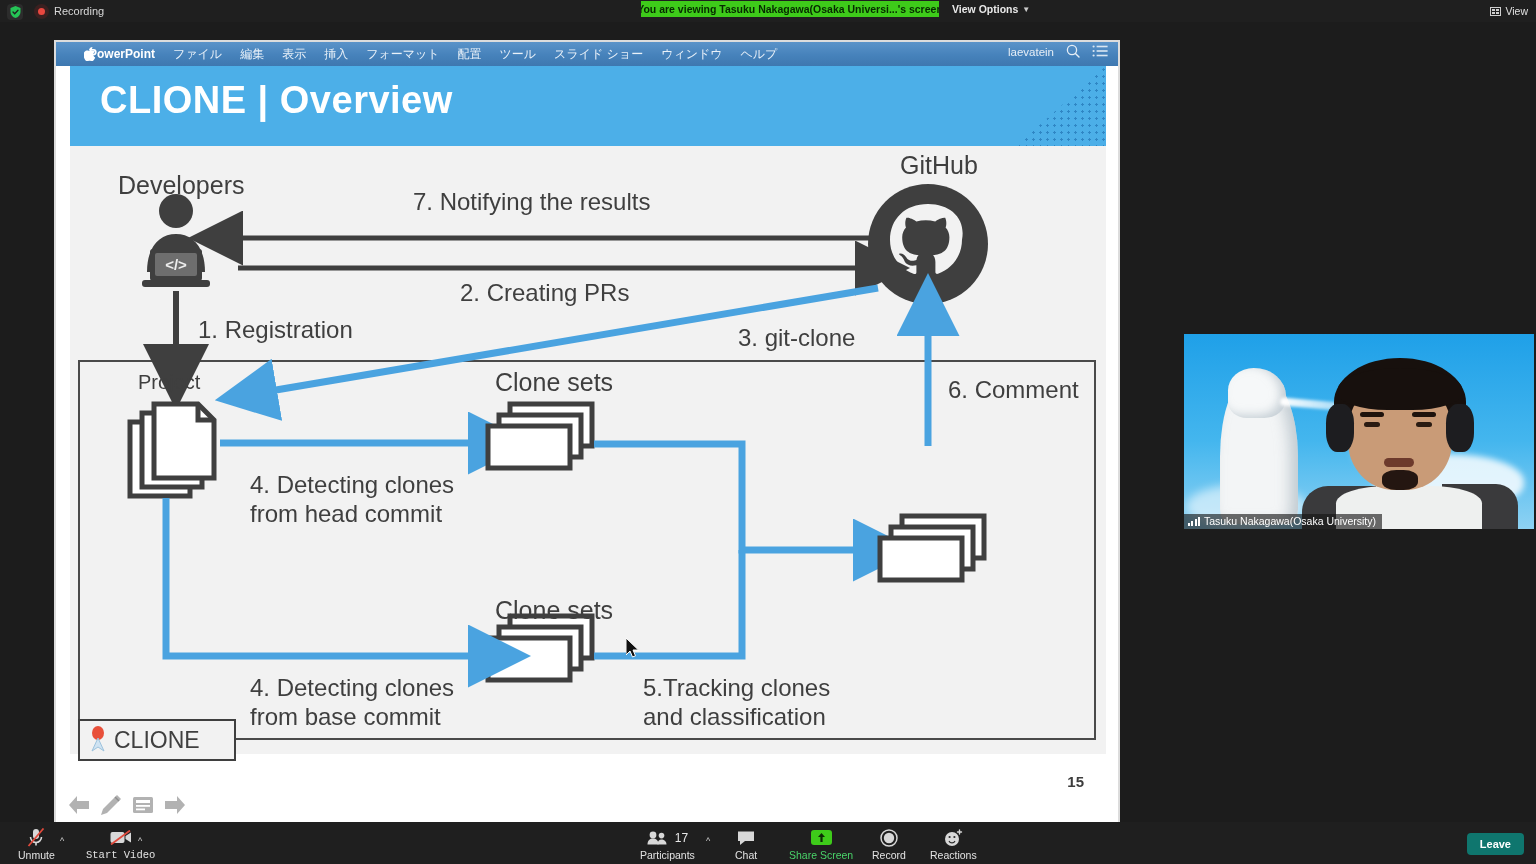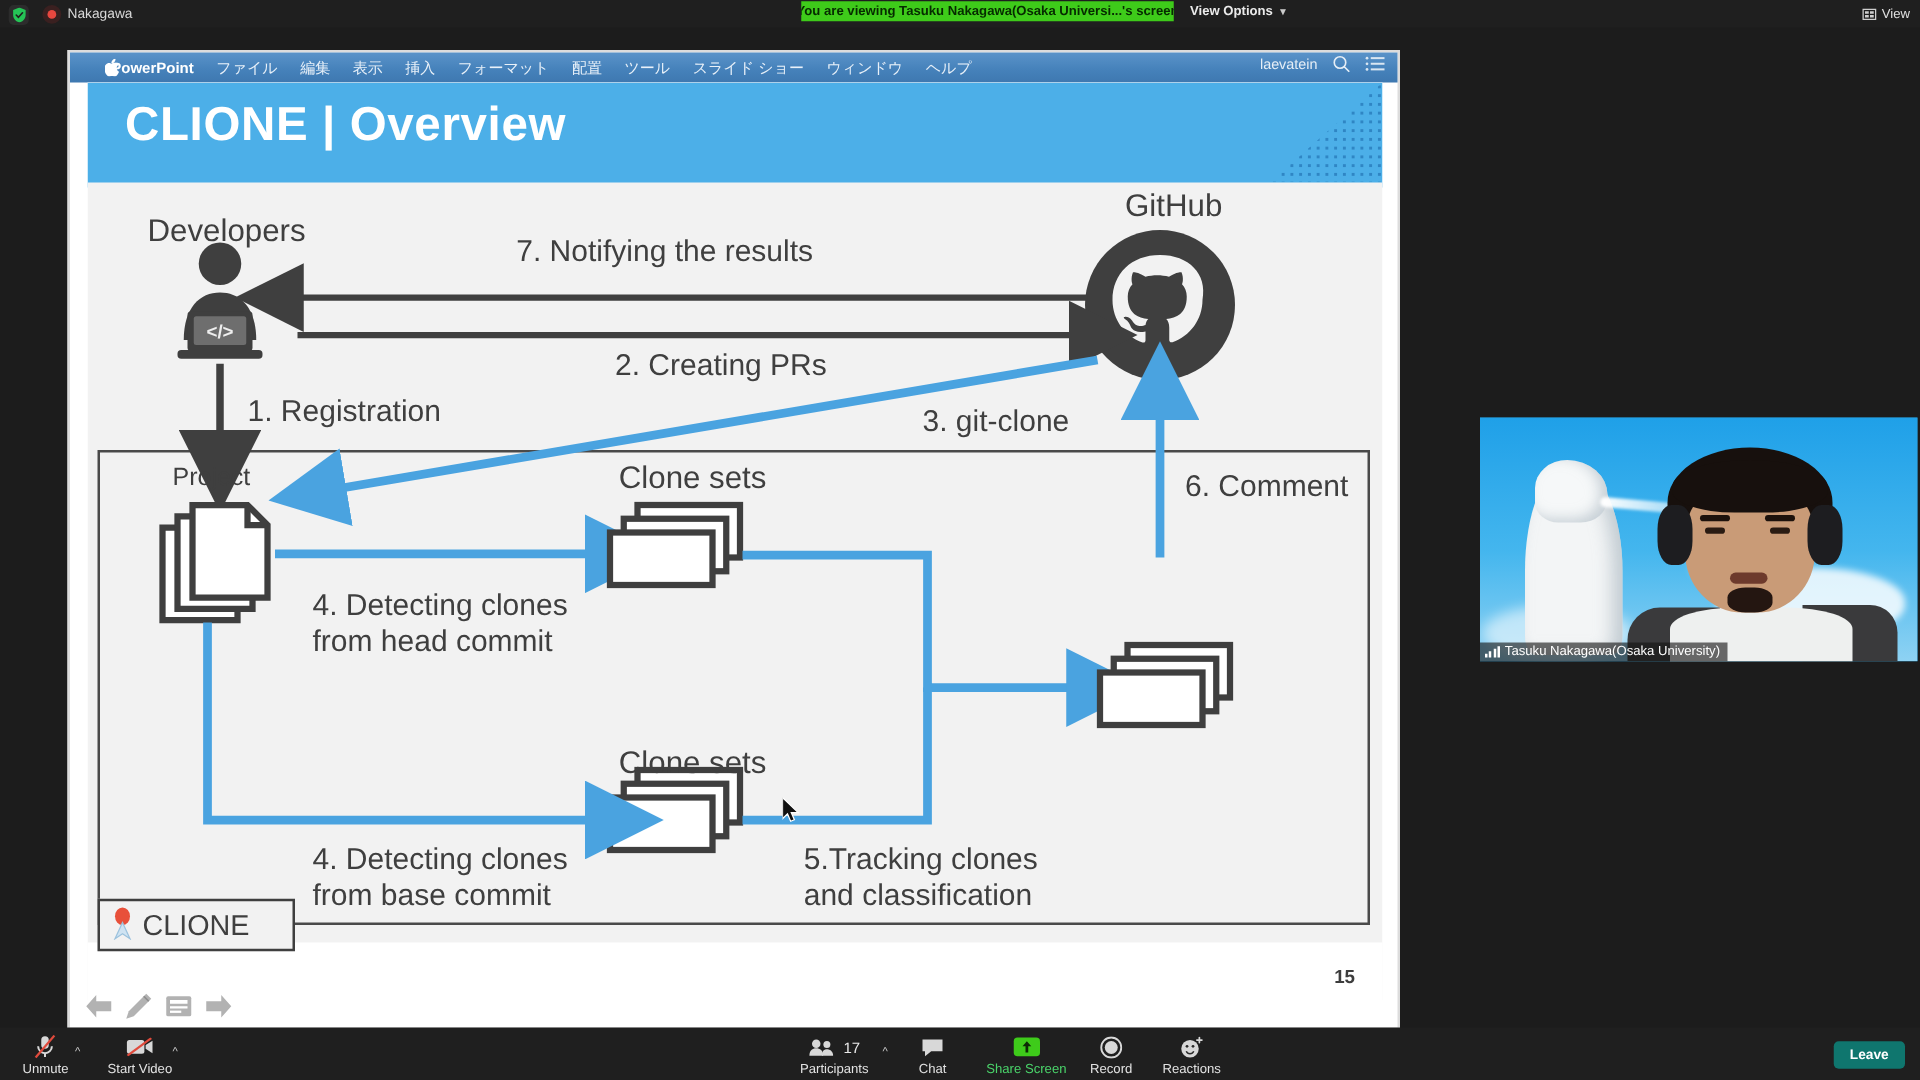--- a/index.html
+++ b/index.html
@@ -112,21 +112,21 @@
   .slide-nav .navico { width: 22px; height: 22px; display:block; }
 
   
   .dlabel {
     position: absolute; color: #3f3f3f; white-space: nowrap;
     font-family: "Liberation Sans", sans-serif;
   }
   .t-developers { left: 48px; top: 25px; font-size: 25px; }
   .t-github { left: 830px; top: 5px; font-size: 25px; }
   .t-notify  { left: 343px; top: 42px; font-size: 24px; }
-  .t-creating{ left: 390px; top: 133px; font-size: 24px; margin-left: 32px; }
+  .t-creating{ left: 390px; top: 133px; font-size: 24px; }
   .t-registration { left: 128px; top: 170px; font-size: 24px; }
   .t-gitclone { left: 668px; top: 178px; font-size: 24px; }
   .t-comment  { left: 878px; top: 230px; font-size: 24px; }
   .t-project  { left: 68px; top: 225px; font-size: 20px; }
   .t-cloneset1{ left: 425px; top: 222px; font-size: 25px; }
   .t-cloneset2{ left: 425px; top: 450px; font-size: 25px; }
   .t-codefrag { left: 772px; top: 315px; font-size: 24px; line-height: 1.15; text-align:center; }
   .t-detect-head { left: 180px; top: 325px; font-size: 24px; line-height: 1.2; }
   .t-detect-base { left: 180px; top: 528px; font-size: 24px; line-height: 1.2; }
   .t-tracking    { left: 573px; top: 528px; font-size: 24px; line-height: 1.2; }
@@ -250,21 +250,21 @@
   <div class="topbar">
     <div class="tb-shield">
       <svg width="11" height="12" viewBox="0 0 11 12">
           <path d="M5.5 0 10.5 2v4c0 3-2.2 5.2-5 6C2.7 11.2.5 9 .5 6V2z" fill="#25c456"></path>
           <path d="M3 6l1.7 1.8L8 4.2" stroke="#1f1f1f" stroke-width="1.3" fill="none" stroke-linecap="round"></path>
         </svg>
     </div>
     <div class="tb-rec-dot">
         <i></i>
       </div>
-    <div class="tb-rec-label">Nakagawa</div>
+    <div class="tb-rec-label">Recording</div>
 
     <div class="viewing-banner">You are viewing Tasuku Nakagawa(Osaka Universi...'s screen</div>
 
     <div class="view-options">
       <span>View Options</span>
       <span class="caret-down">▼</span>
     </div>
 
     <div class="view-btn">
       <span class="grid-ico">
@@ -519,21 +519,21 @@
             <rect x="6" y="1" width="6" height="10" rx="3" fill="#d8d8d8"></rect>
             <path d="M3.5,9 a5.5,5.5 0 0 0 11,0" stroke="#d8d8d8" stroke-width="1.6" fill="none"></path>
             <line x1="9" y1="14.5" x2="9" y2="17.5" stroke="#d8d8d8" stroke-width="1.6"></line>
             <line x1="1.5" y1="18" x2="16.5" y2="0.5" stroke="#e04a3c" stroke-width="1.8"></line>
           </svg>
       </span>
       <span>Unmute</span>
     </div>
     <span class="bb-caret" style="left:60px;">^</span>
 
-    <div class="bb-item" style="left:86px;">
+    <div class="bb-item" style="left:86px;font-family:Liberation Mono, monospace;">
       <span class="ic">
         <svg width="22" height="15" viewBox="0 0 22 15">
             <rect x="0.5" y="2" width="14" height="11" rx="2" fill="#d8d8d8"></rect>
             <path d="M15.5,6 L21,2.5 L21,12.5 L15.5,9 z" fill="#d8d8d8"></path>
             <line x1="1" y1="14.5" x2="20" y2="0.5" stroke="#e04a3c" stroke-width="1.8"></line>
           </svg>
       </span>
       <span>Start Video</span>
     </div>
     <span class="bb-caret" style="left:138px;">^</span>

